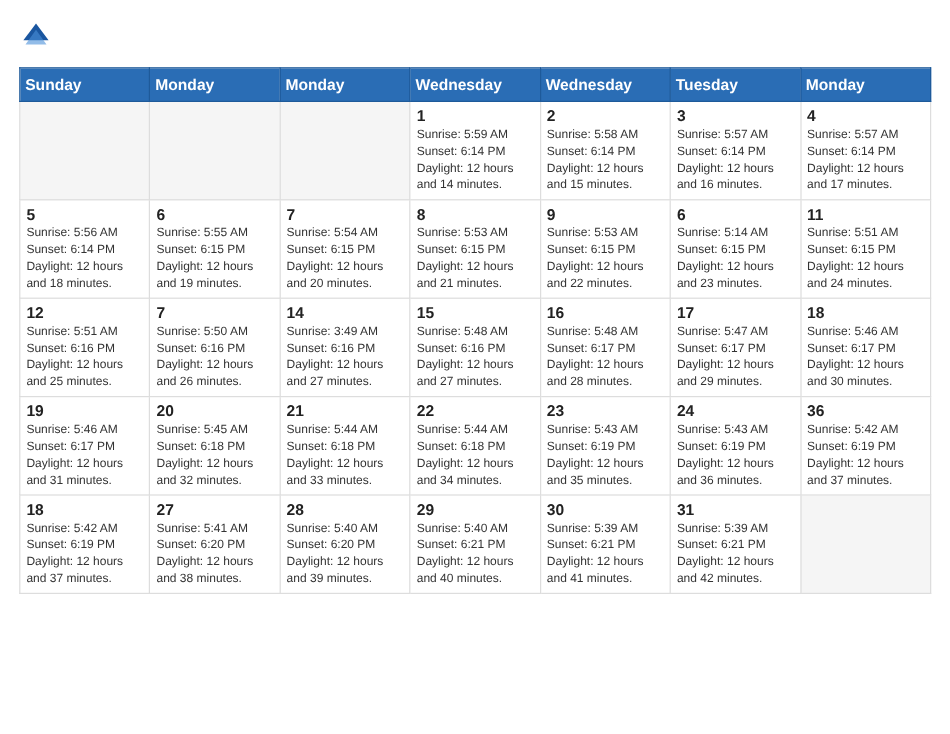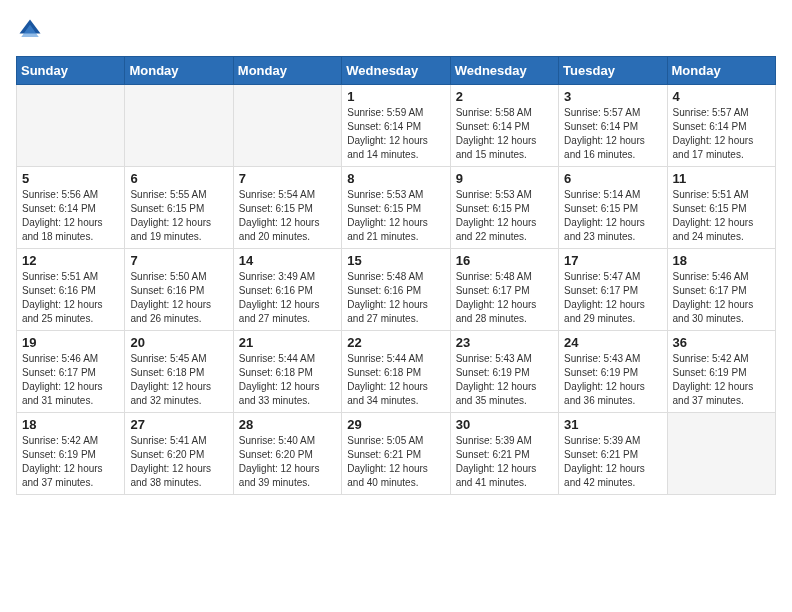--- a/index.html
+++ b/index.html
@@ -328,21 +328,21 @@
         </td>
         <td>
           <span class="day-number">28</span>
           <div class="day-info">Sunrise: 5:40 AM
 Sunset: 6:20 PM
 Daylight: 12 hours
 and 39 minutes.</div>
         </td>
         <td>
           <span class="day-number">29</span>
-          <div class="day-info">Sunrise: 5:05 AM
+          <div class="day-info">Sunrise: 5:40 AM
 Sunset: 6:21 PM
 Daylight: 12 hours
 and 40 minutes.</div>
         </td>
         <td>
           <span class="day-number">30</span>
           <div class="day-info">Sunrise: 5:39 AM
 Sunset: 6:21 PM
 Daylight: 12 hours
 and 41 minutes.</div>

